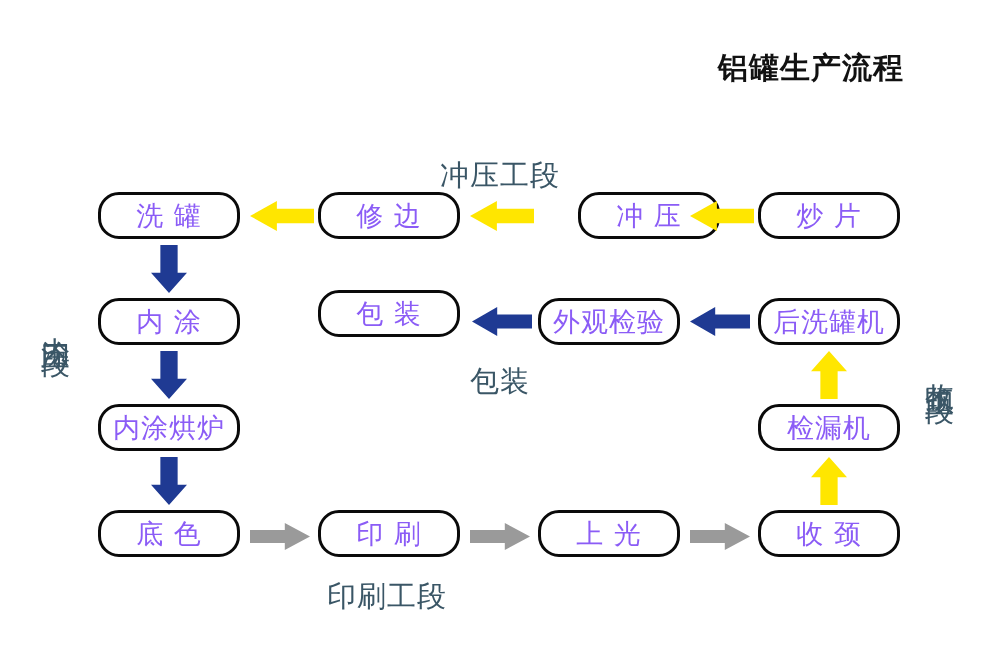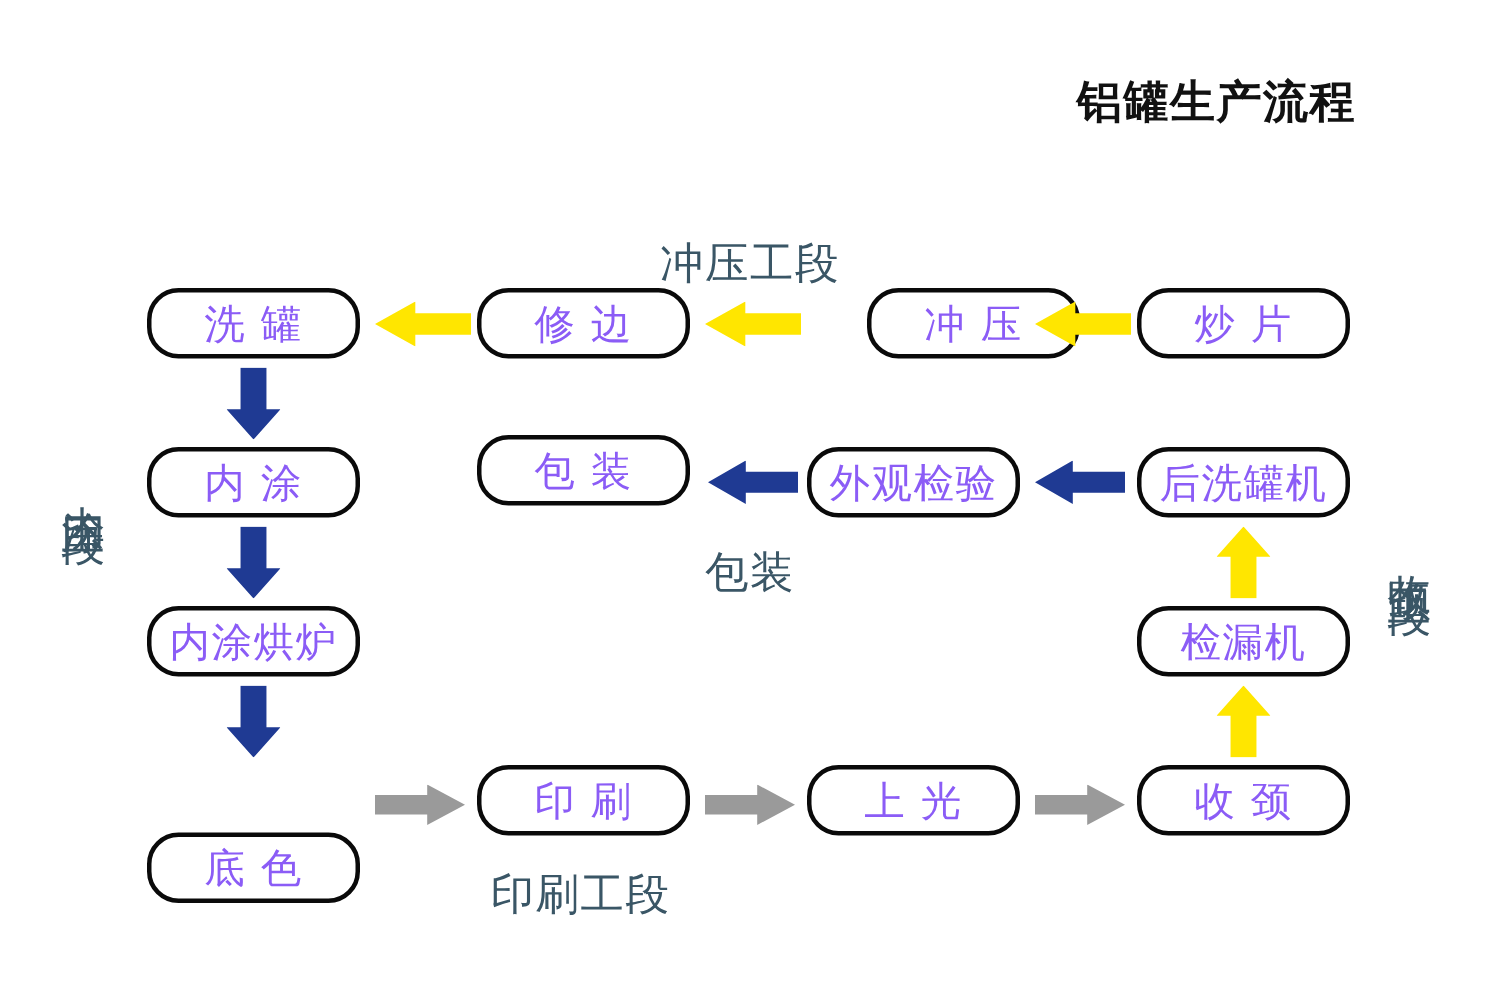--- a/index.html
+++ b/index.html
@@ -103,21 +103,21 @@
   <div class="node" style="left:98px; top:298px;">内 涂</div>
 
   <div class="node" style="left:758px; top:192px;">炒 片</div>
   <div class="node" style="left:318px; top:290px;">包 装</div>
   <div class="node" style="left:538px; top:298px;">外观检验</div>
   <div class="node" style="left:758px; top:298px;">后洗罐机</div>
 
   <div class="node" style="left:758px; top:404px;">检漏机</div>
   <div class="node" style="left:98px; top:404px;">内涂烘炉</div>
 
-  <div class="node" style="left:98px; top:510px;margin-top:45px;">底 色</div>
+  <div class="node" style="left:98px; top:510px;">底 色</div>
   <div class="node" style="left:318px; top:510px;">印 刷</div>
   <div class="node" style="left:538px; top:510px;">上 光</div>
   <div class="node" style="left:758px; top:510px;">收 颈</div>
 
   <div class="arrow yellow left" style="left:250px; top:201px;"></div>
   <div class="arrow yellow left" style="left:470px; top:201px;"></div>
   <div class="arrow yellow left" style="left:690px; top:201px;"></div>
 
   <div class="arrow blue left" style="left:472px; top:307px; width:60px; height:29px;"></div>
   <div class="arrow blue left" style="left:690px; top:307px; width:60px; height:29px;"></div>

